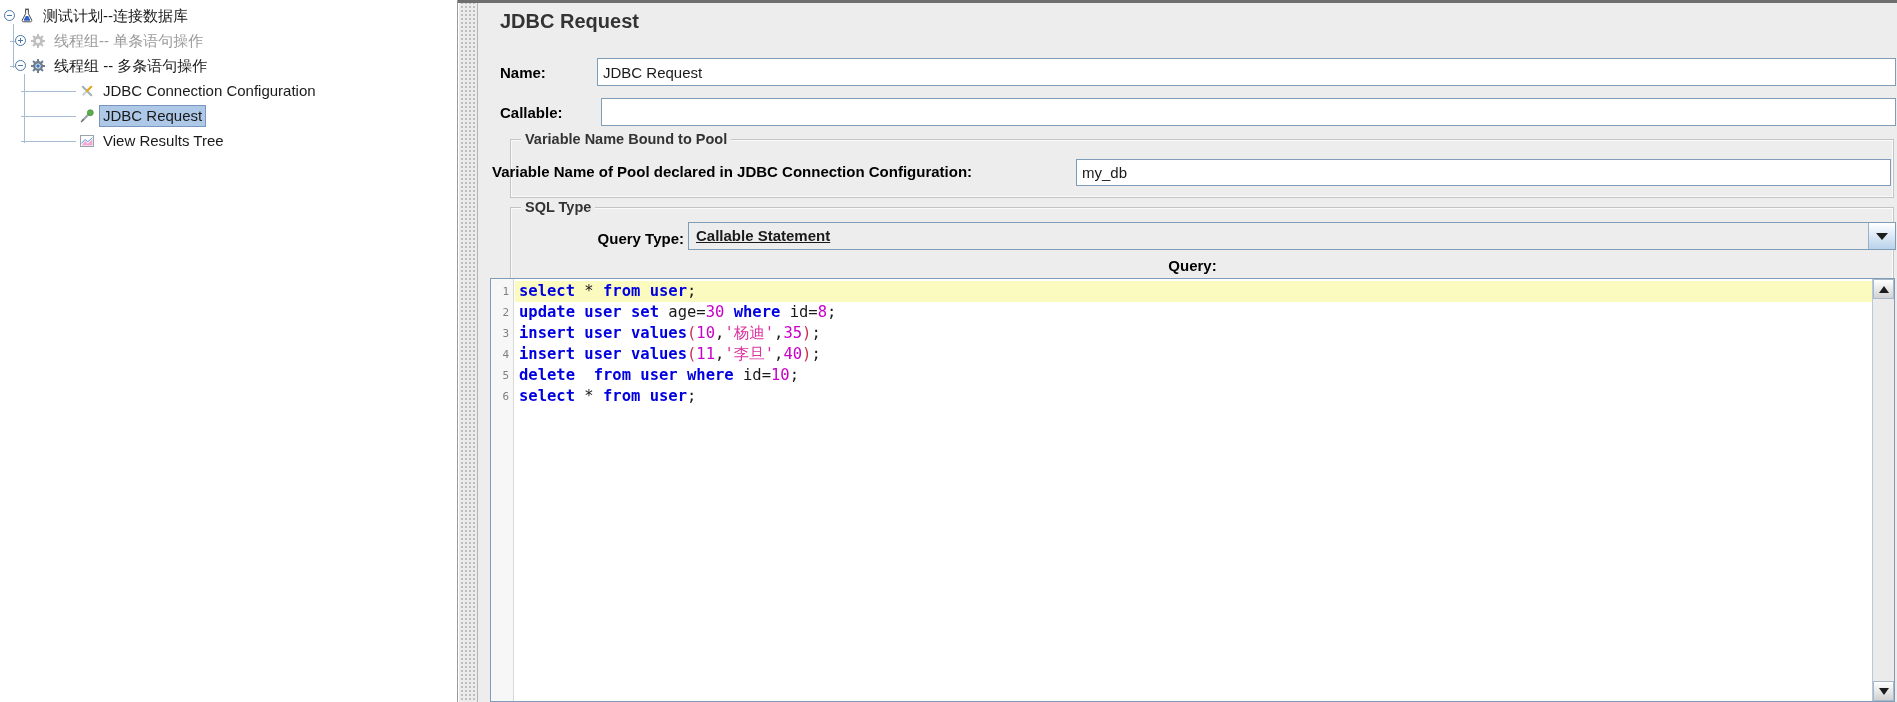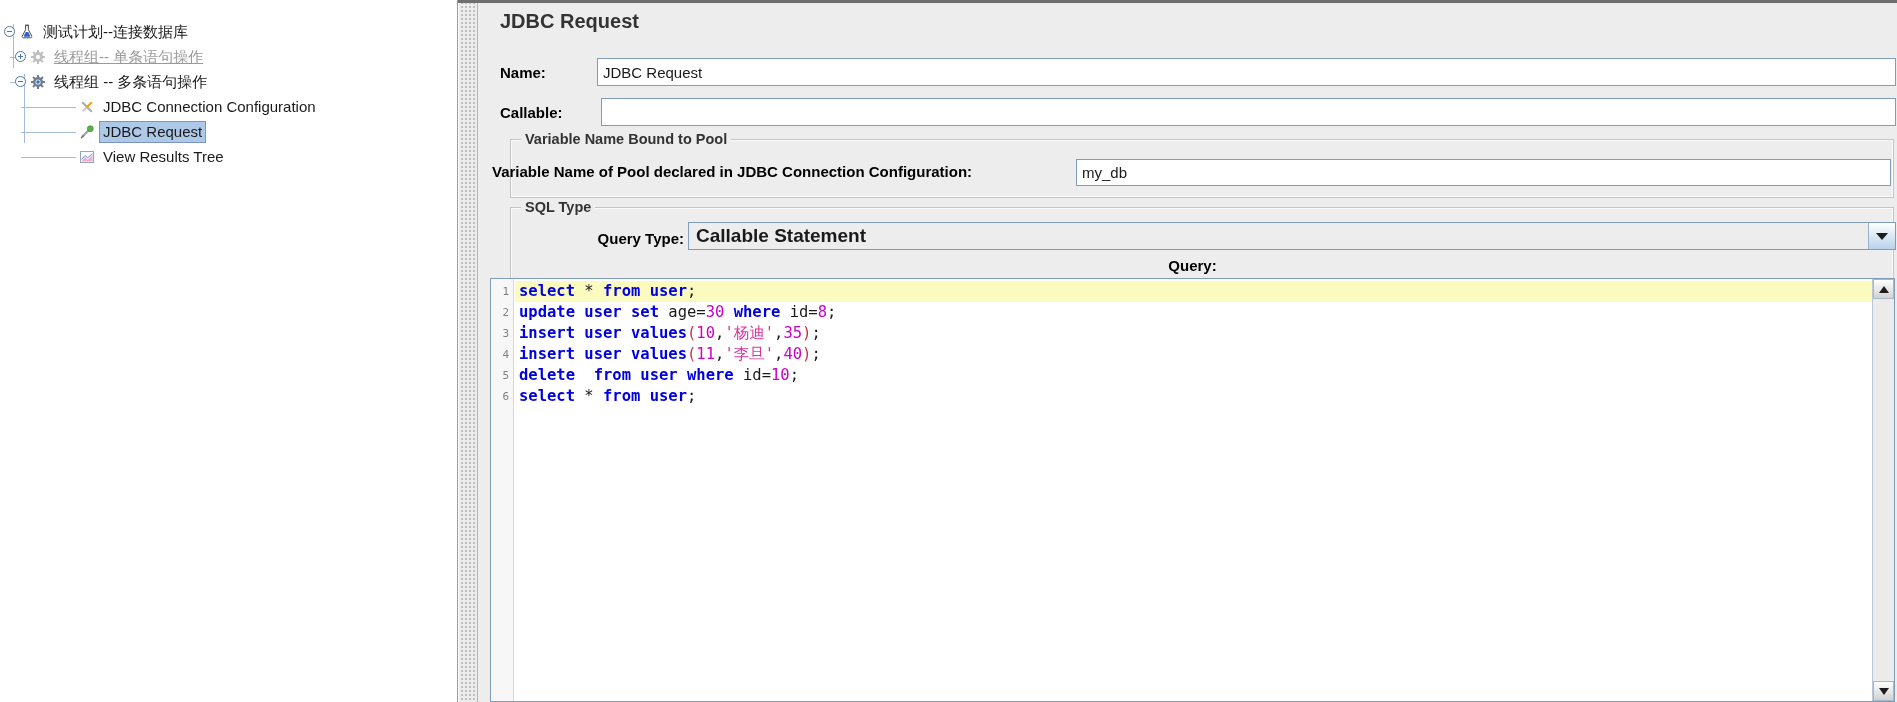--- a/index.html
+++ b/index.html
@@ -2,28 +2,28 @@
 <html style="--selbg: #aec8e8; --selborder: #7a96c0; --curline: #fbfbc0; --kw: #0000e0; --num: #c800c8; --str: #dc32a0; --sep: #c83250; --pl: #1a1a1a;"><head>
 <meta charset="utf-8">
 <style>
   html,body{margin:0;padding:0;background:#fff;}
   .app{position:relative;width:1897px;height:702px;overflow:hidden;
        font-family:"Liberation Sans",sans-serif;color:#1a1a1a;}
 
   
   .tree-panel{position:absolute;left:0;top:0;width:458px;height:702px;background:#fff;
               border-right:1px solid #9a9a9a;box-sizing:border-box;}
-  .tree-rows{position:relative;padding-top:3px;margin-top:16px;}
+  .tree-rows{position:relative;padding-top:3px;}
   .tree-row{position:relative;height:25px;display:flex;align-items:center;font-size:15px;white-space:pre;}
   .tree-row.lvl-1{padding-left:4px;}
   .tree-row.lvl-2{padding-left:15px;}
   .tree-row.lvl-3{padding-left:78px;}
   .tree-row.lvl-2::before{content:"";position:absolute;left:10px;width:5px;top:50%;height:1px;background:#a6bcd4;}
   .tree-row.lvl-3::before{content:"";position:absolute;left:21px;width:55px;top:50%;height:1px;background:#a6bcd4;}
-  .tree-row.disabled .tree-label{color:#9a9a9a;text-decoration:underline;}
+  .tree-row.disabled .tree-label{color:#9a9a9a;}
   .tree-row.disabled .tree-icon{opacity:.55;filter:grayscale(60%);}
   .handle{flex:0 0 9px;width:9px;height:9px;border:1px solid #4a76a8;border-radius:50%;
           background:#fff;position:relative;margin-right:3px;z-index:2;}
   .handle::after{content:"";position:absolute;left:2px;right:2px;top:4px;height:1px;background:#4a76a8;}
   .handle.collapsed::before{content:"";position:absolute;top:2px;bottom:2px;left:4px;width:1px;background:#4a76a8;}
   .tree-icon{flex:0 0 17px;width:17px;height:17px;margin-right:4px;display:inline-flex;
              align-items:center;justify-content:center;}
   .tree-icon svg{width:16px;height:16px;display:block;}
   .tree-label{padding:1px 3px;border:1px solid transparent;line-height:18px;}
   .tree-row.selected .tree-label{background:var(--selbg);border-color:var(--selborder);}
@@ -53,21 +53,21 @@
   .group{position:absolute;border:1px solid #c4c4c4;box-shadow:inset 1px 1px 0 #fafafa, inset -1px -1px 0 #fafafa;margin-left:24px;}
   .group-title{position:absolute;top:-9px;left:10px;background:#ededed;padding:0 4px;
                font-size:14.5px;font-weight:bold;color:#333;}
   .group1{left:8px;right:3px;top:139px;height:57px;}
   .pool-lbl{position:absolute;left:14px;top:163px;}
   .pool-field{left:598px;top:159px;right:6px;height:27px;}
   .group2{left:8px;right:3px;top:207px;bottom:-3px;}
   .qt-lbl{position:absolute;left:66px;top:230px;width:140px;text-align:right;}
   .combo{position:absolute;left:210px;top:222px;right:1px;height:28px;background:#ededed;
          border:1px solid #7f9db9;box-sizing:border-box;display:flex;align-items:stretch;cursor:default;}
-  .combo-value{flex:1;font-size:19px;font-weight:bold;color:#1a1a1a;line-height:26px;padding-left:7px;}
+  .combo-value{flex:1;font-size:15px;font-weight:bold;color:#1a1a1a;line-height:26px;padding-left:7px;text-decoration:underline;}
   .combo-btn{flex:0 0 26px;border-left:1px solid #98b0c8;display:flex;align-items:center;justify-content:center;
              background:linear-gradient(#ffffff,#e2edf8 40%,#b9d2ea);}
   .tri-down{width:0;height:0;border-left:6px solid transparent;border-right:6px solid transparent;
             border-top:7px solid #1c1c1c;}
   .tri-up{width:0;height:0;border-left:6px solid transparent;border-right:6px solid transparent;
           border-bottom:7px solid #1c1c1c;}
   .query-lbl-wrap{position:absolute;left:12px;right:2px;top:257px;text-align:center;}
 
   
   .editor{position:absolute;left:12px;right:2px;top:278px;bottom:0;background:#fff;

